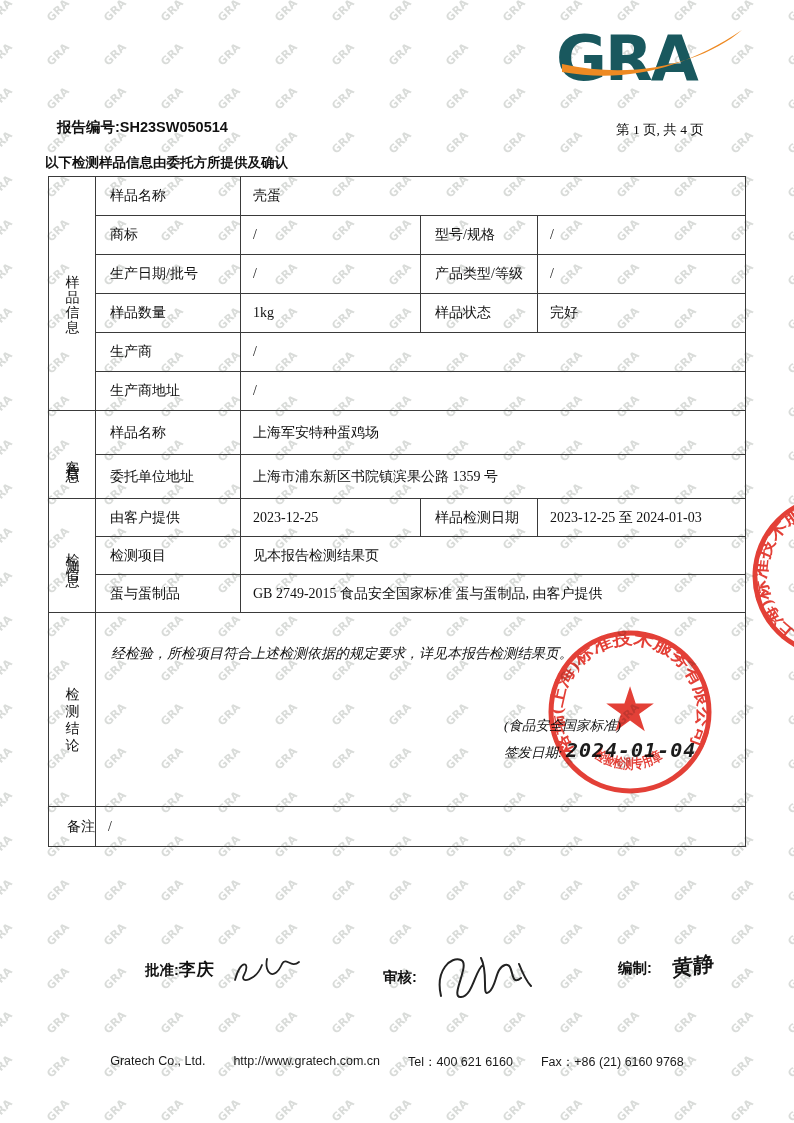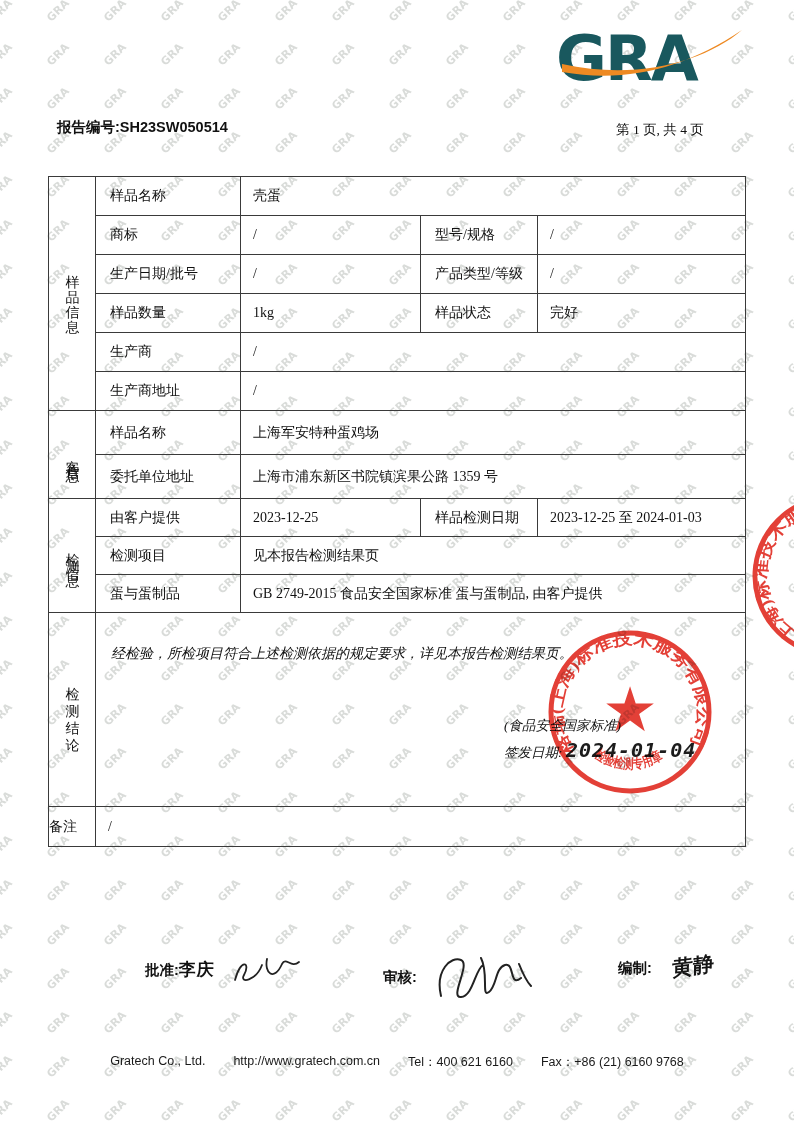--- a/index.html
+++ b/index.html
@@ -44,21 +44,21 @@
   td.lbl { padding-left:14px; }
   td.val { padding-left:12px; }
   .vsec-wrap { display:flex; justify-content:center; align-items:center; height:100%; }
   .vsec {
     writing-mode:vertical-lr; text-orientation:upright; font-size:14px;
   }
   .ls-sample { letter-spacing:15px; }
   .ls-client { letter-spacing:3px; }
   .ls-test   { letter-spacing:7px; }
   .ls-concl  { letter-spacing:17px; }
-  td.remark-lbl { text-align:left; }
+  td.remark-lbl { text-align:right; }
   td.concl-cell { position:relative;font-style:italic; }
   .concl-text { position:absolute; left:15px; top:32px; width:560px; font-size:14px; }
   .seal-note-block { position:absolute; left:408px; top:104px; font-size:13.5px; }
   .issue-line { margin-top:3px; white-space:nowrap; }
   .issue-date {
     font-family:"DejaVu Sans Mono", monospace; font-weight:bold;
     font-size:20px; letter-spacing:1px; color:#1c1c1c;
   }
 
   
@@ -489,20 +489,21 @@
   <div class="content">
 
     <div class="logo">
       <svg width="190" height="78" viewBox="0 0 190 78">
         <text x="0" y="60" font-family="DejaVu Sans, sans-serif" font-size="62" font-weight="900" fill="#19585e" letter-spacing="-2">GRA</text>
         <path d="M6,52 C70,63 128,49 186,10 C150,41 82,61 6,44 Z" fill="#ee8a23"></path>
       </svg>
     </div>
     <div class="report-no">报告编号:SH23SW050514</div>
     <div class="page-info">第 1 页, 共 4 页</div>
+    <div class="intro-note">以下检测样品信息由委托方所提供及确认</div>
 
     <table class="report">
       <colgroup>
           <col style="width:47px">
           <col style="width:145px">
           <col style="width:180px">
           <col style="width:117px">
           <col style="width:208px">
         </colgroup>
       <tbody>

